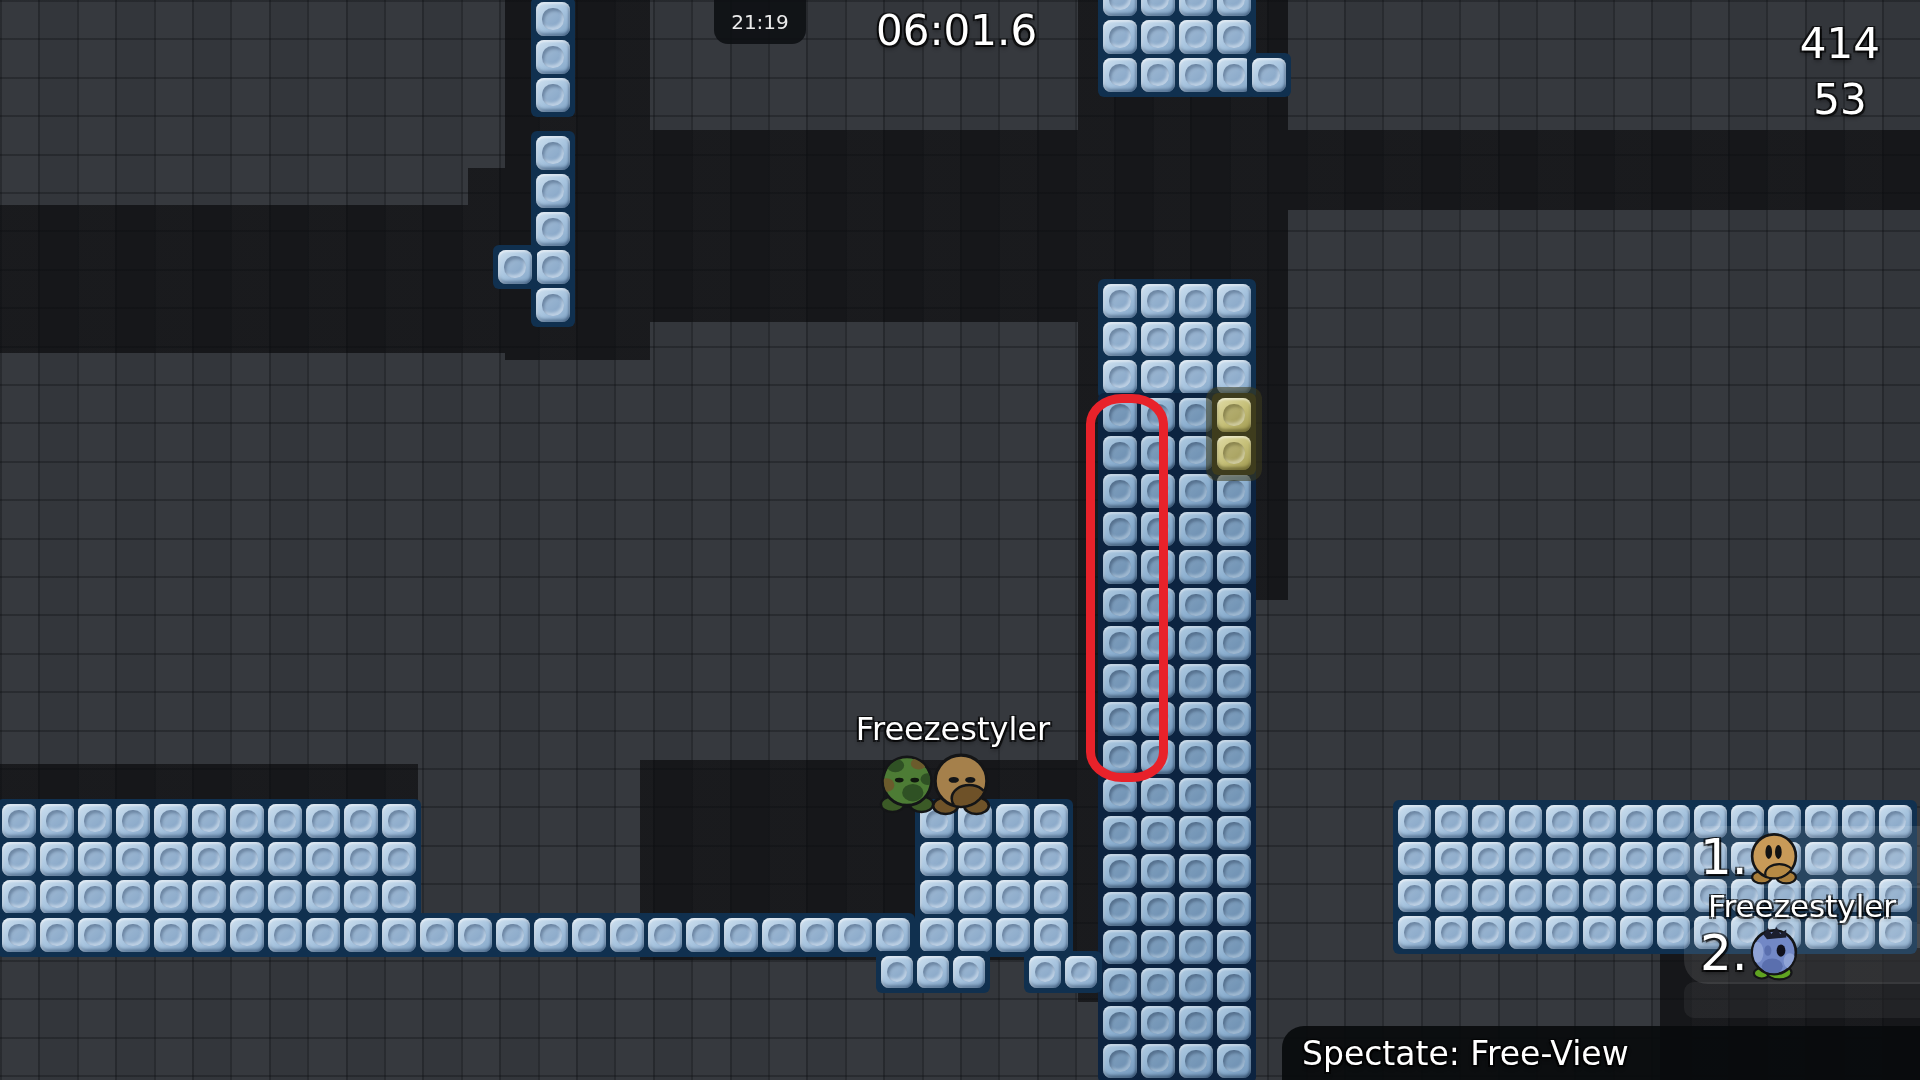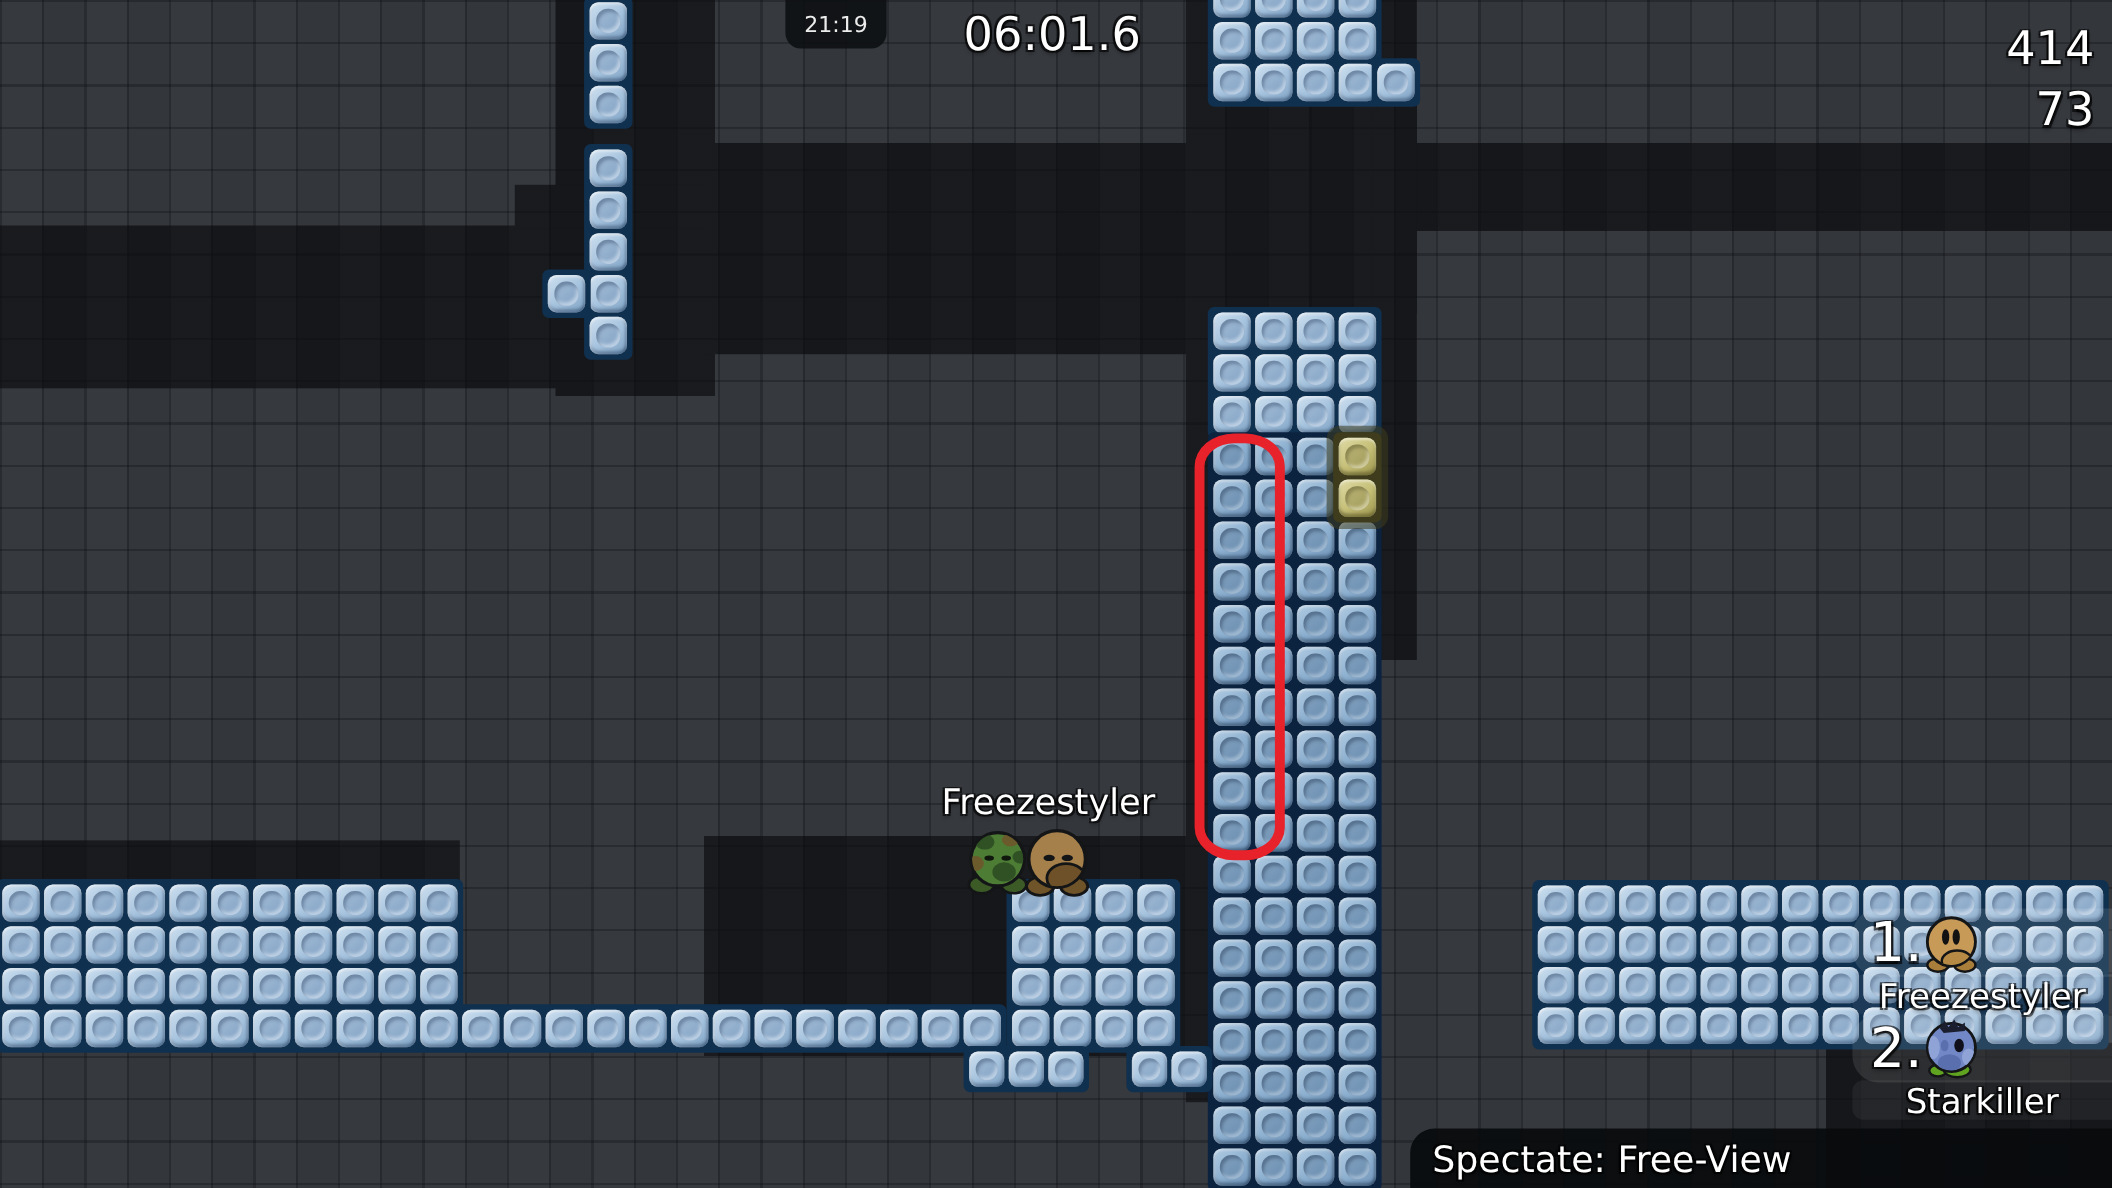--- a/index.html
+++ b/index.html
@@ -47,21 +47,21 @@
     border-radius:36px / 30px;}
   
   .otxt{color:#fff;
     text-shadow:-2px -1px 0 rgba(0,0,0,.6),2px -1px 0 rgba(0,0,0,.6),-2px 2px 0 rgba(0,0,0,.6),2px 2px 0 rgba(0,0,0,.6),0 3px 4px rgba(0,0,0,.45);}
   
   #clock-bubble{position:absolute;left:714px;top:0;width:92px;height:44px;
     background:rgba(13,15,18,.88);border-radius:0 0 14px 14px;
     display:flex;align-items:center;justify-content:center;
     color:#ececec;font-size:20px;}
   #race-timer{position:absolute;left:876px;top:6px;font-size:42px;}
-  #top-right{position:absolute;right:16px;top:16px;text-align:right;font-size:42px;line-height:56px;}
+  #top-right{position:absolute;right:40px;top:16px;text-align:center;font-size:42px;line-height:56px;}
   .lb-entry{position:absolute;left:1684px;width:236px;height:96px;}
   .lb-pill{position:absolute;left:0;top:0;width:236px;height:62px;
     background:rgba(255,255,255,.10);border-radius:24px 0 0 24px;}
   .lb-nameband{position:absolute;left:0;top:60px;width:236px;height:36px;
     background:rgba(255,255,255,.055);border-radius:10px 0 0 10px;}
   .lb-rank{position:absolute;left:16px;top:2px;font-size:50px;}
   .lb-tee{position:absolute;left:62px;top:4px;width:56px;height:56px;}
   .lb-name{position:absolute;left:0;top:62px;width:100%;text-align:center;font-size:31px;}
   #name-label{position:absolute;left:953px;top:710px;transform:translateX(-50%);
     font-size:32px;white-space:nowrap;z-index:6;}
@@ -404,21 +404,21 @@
     </div>
   <div id="name-label" class="otxt">Freezestyler</div>
 
   <div id="hud">
     <div id="clock-bubble">
       <span>21:19</span>
     </div>
     <div id="race-timer" class="otxt">06:01.6</div>
     <div id="top-right">
       <div class="otxt">414</div>
-      <div class="otxt">73</div>
+      <div class="otxt">53</div>
     </div>
 
     <div>
       <div class="lb-entry" style="top:826px">
         <div class="lb-pill"></div>
         <div class="lb-nameband"></div>
         <span class="lb-rank otxt">1.</span>
         <span class="lb-tee"><svg viewBox="0 0 64 64" xmlns="http://www.w3.org/2000/svg">
     <defs>
                 <clipPath id="clip_tan">
@@ -451,21 +451,20 @@
       <circle cx="32" cy="30" r="25" fill="#7288c6" stroke="#141517" stroke-width="3"></circle>
       <g clip-path="url(#clip_bluekoala)">
         <ellipse cx="13" cy="30" rx="7" ry="12" fill="#8fa3d6"></ellipse>
         <ellipse cx="30" cy="46" rx="12" ry="9" fill="#5a6fae"></ellipse>
         <ellipse cx="50" cy="40" rx="7" ry="9" fill="#8fa3d6"></ellipse>
       </g>
       <path d="M20 10 L25 2 L29 9 L35 1 L39 9 L46 4 L46 13 L24 15 Z" fill="#1b1e2e"></path>
       <ellipse cx="40" cy="28" rx="5" ry="7" fill="#10101c"></ellipse>
       <ellipse cx="25" cy="28" rx="4" ry="6" fill="#5a6fae"></ellipse>
             </svg></span>
-        <span class="lb-name otxt">Starkiller</span>
       </div>
     </div>
 
     <div id="spectate-panel">
       <span class="otxt">Spectate: Free-View</span>
     </div>
   </div>
 </div>
 
 </body></html>

